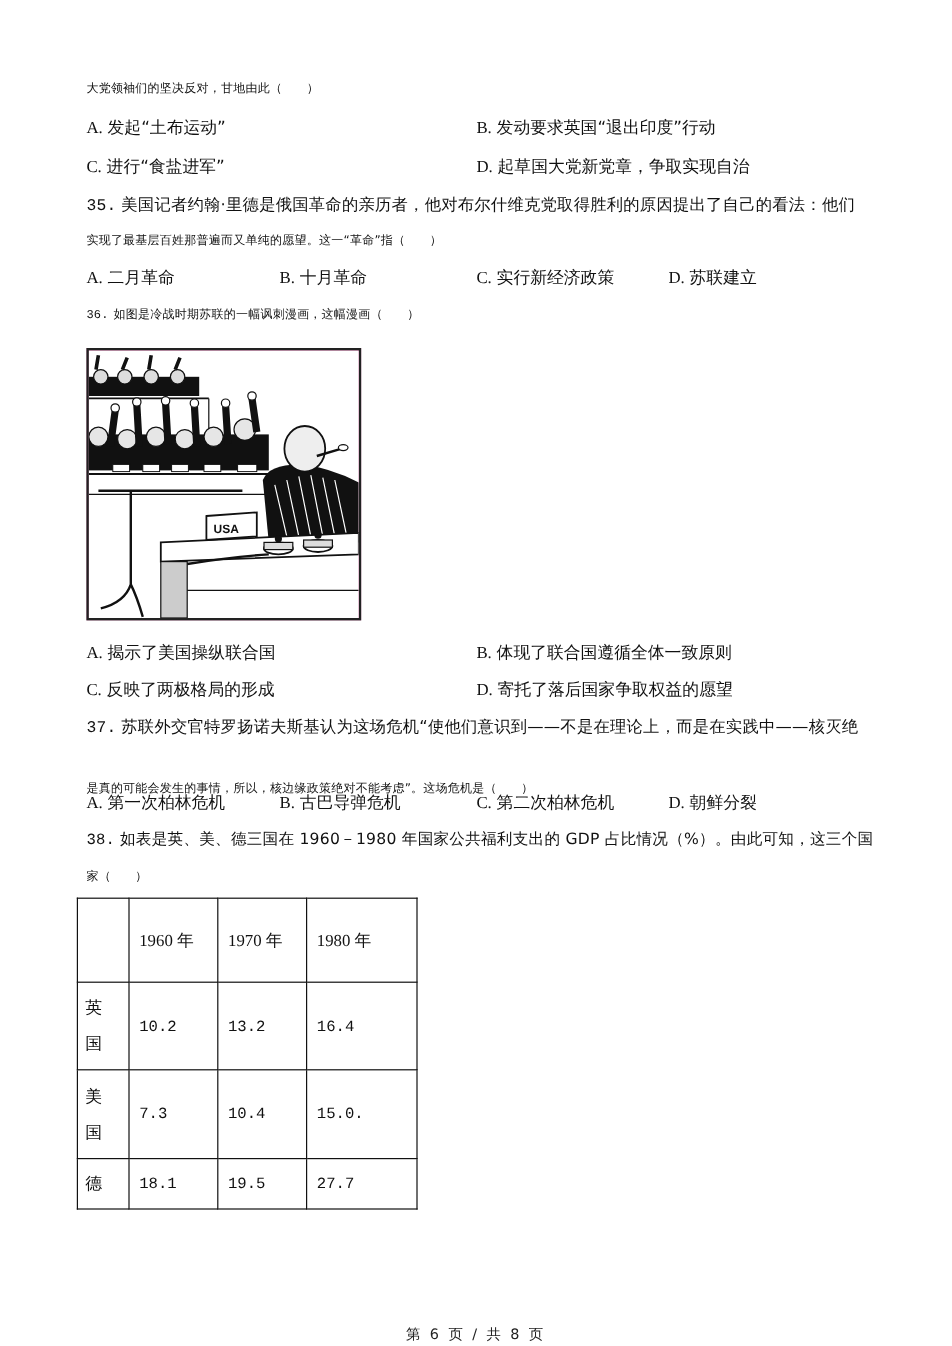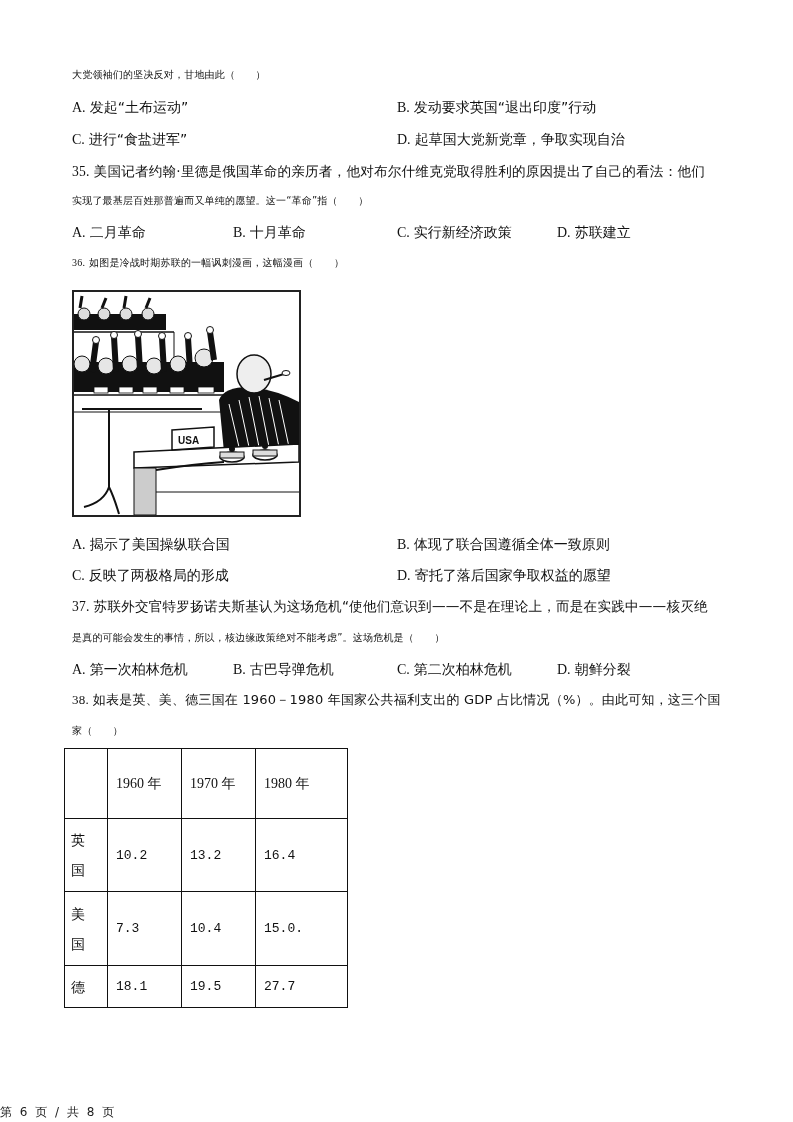--- a/index.html
+++ b/index.html
@@ -28,21 +28,21 @@
       position: absolute;
       white-space: nowrap;
       font-size: 14px;
       line-height: 18px;
     }
     .opt .letter {
       font-family: "Liberation Serif", "DejaVu Serif", serif;
       margin-right: 4px;
     }
     .qnum {
-      font-family: Liberation Serif, serif;
+      font-family: Liberation Mono, monospace;
       margin-right: 4px;
     }
     
     .cartoon {
       position: absolute;
       left: 72px;
       top: 290px;
       width: 229px;
       height: 227px;
       border: 2px solid #222;
@@ -80,20 +80,21 @@
       width: 43px;
       padding-left: 6px;
       line-height: 30px;
       font-size: 14px;
     }
     .footer {
       position: absolute;
       top: 1104px;
       left: 0;
       width: 793px;
+      text-align: center;
       font-size: 12px;
       letter-spacing: 2px;
       color: #222;
     }
   </style>
 </head>
 <body>
 
 <div class="line" style="top:66px;">大党领袖们的坚决反对，甘地由此（　　）</div>
 
@@ -215,21 +216,21 @@
 <div class="opt" style="left:72px; top:566px;">
   <span class="letter">C.</span><span>反映了两极格局的形成</span>
 </div>
 <div class="opt" style="left:397px; top:566px;">
   <span class="letter">D.</span><span>寄托了落后国家争取权益的愿望</span>
 </div>
 
 <div class="line" style="top:597px; font-size:13.6px;">
   <span class="qnum">37.</span><span>苏联外交官特罗扬诺夫斯基认为这场危机“使他们意识到——不是在理论上，而是在实践中——核灭绝</span>
 </div>
-<div class="line" style="top:629px;">是真的可能会发生的事情，所以，核边缘政策绝对不能考虑”。这场危机是（　　）</div>
+<div class="line" style="top:649px;">是真的可能会发生的事情，所以，核边缘政策绝对不能考虑”。这场危机是（　　）</div>
 
 <div class="opt" style="left:72px; top:660px;">
   <span class="letter">A.</span><span>第一次柏林危机</span>
 </div>
 <div class="opt" style="left:233px; top:660px;">
   <span class="letter">B.</span><span>古巴导弹危机</span>
 </div>
 <div class="opt" style="left:397px; top:660px;">
   <span class="letter">C.</span><span>第二次柏林危机</span>
 </div>

